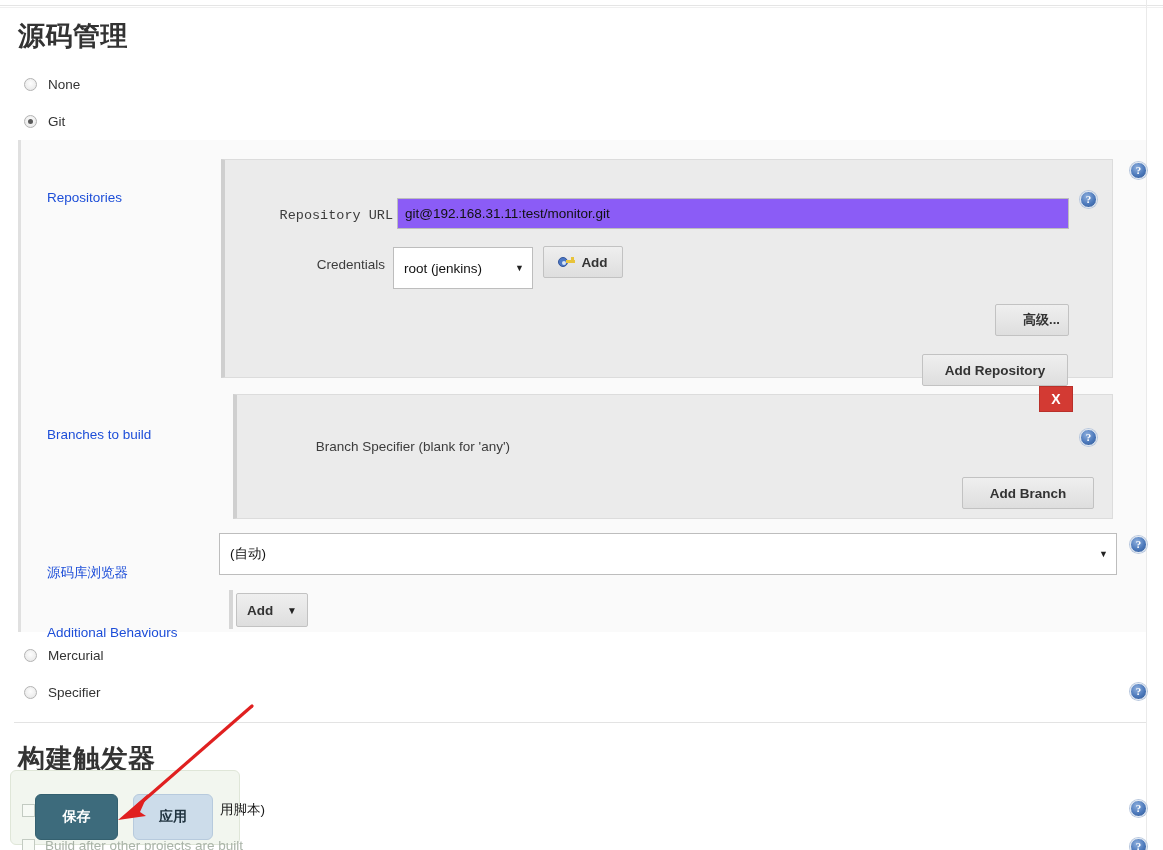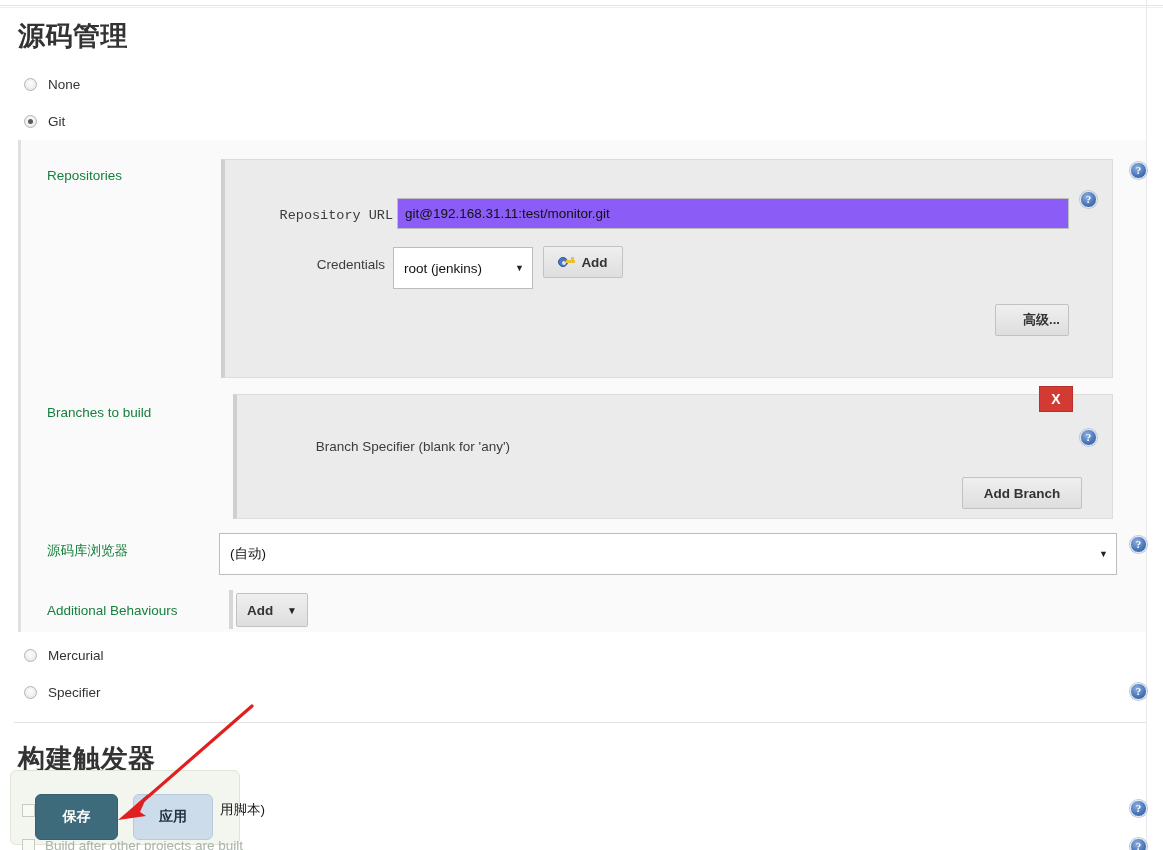--- a/index.html
+++ b/index.html
@@ -73,21 +73,22 @@
     position: absolute;
     left: 18px; top: 140px;
     width: 1128px; height: 492px;
     background: #fafafa;
     border-left: 3px solid #e0e0e0;
   }
 
   .row-label {
     position: absolute;
     font-size: 13.5px;
-    color: #15803d;
+    color: #1d4ed8;
+    margin-top: 22px;
   }
 
   
   .panel {
     position: absolute;
     background: #ebebeb;
     border: 1px solid #dcdcdc;
     border-left: 4px solid #cfcfcf;
   }
 
@@ -292,30 +293,31 @@
         <span class="key-icon">
           <span class="bow"></span>
             <span class="shaft"></span>
             <span class="tooth"></span>
         </span>
         <span>Add</span>
       </button>
 
       <button class="btn small" style="left:770px; top:144px; width:74px;">高级...</button>
 
+      <button class="btn" style="left:697px; top:194px; width:146px;">Add Repository</button>
     </div>
 
     <div class="row-label" style="left:26px; top:265px;">Branches to build</div>
 
     <div class="panel" style="left:212px; top:254px; width:880px; height:125px;">
       <div class="del-x" style="left:802px; top:-9px;">X</div>
 
       <div class="field-label" style="left:23px; top:44px; width:250px;">Branch Specifier (blank for 'any')</div>
 
-      <button class="btn" style="left:725px; top:82px; width:120px;">Add Branch</button>
+      <button class="btn" style="left:725px; top:82px; width:132px;">Add Branch</button>
     </div>
 
     <div class="row-label" style="left:26px; top:402px;">源码库浏览器</div>
     <div class="select-box" style="left:198px; top:393px; width:898px;">
       <span>(自动)</span>
       <span class="caret">▼</span>
     </div>
 
     <div class="row-label" style="left:26px; top:463px;">Additional Behaviours</div>
     <div class="panel" style="left:208px; top:450px; width:90px; height:39px; background:#fafafa; border:none; border-left:4px solid #d6d6d6;"></div>

